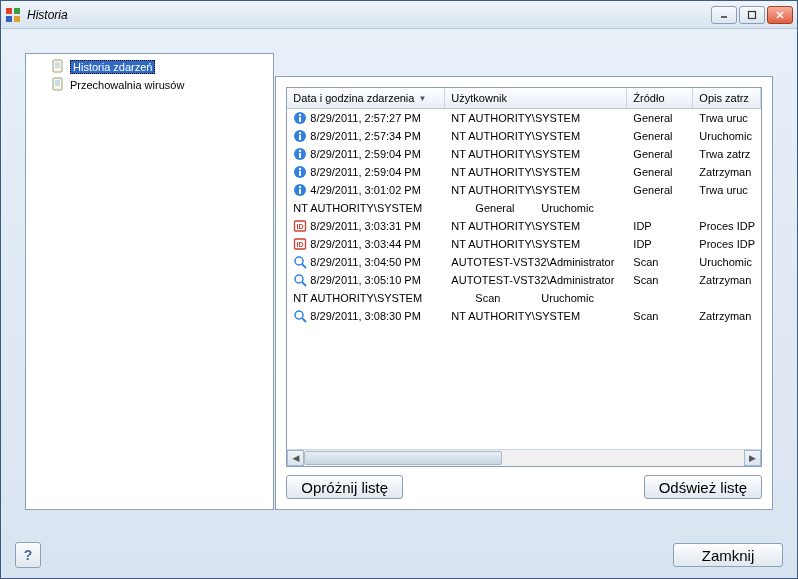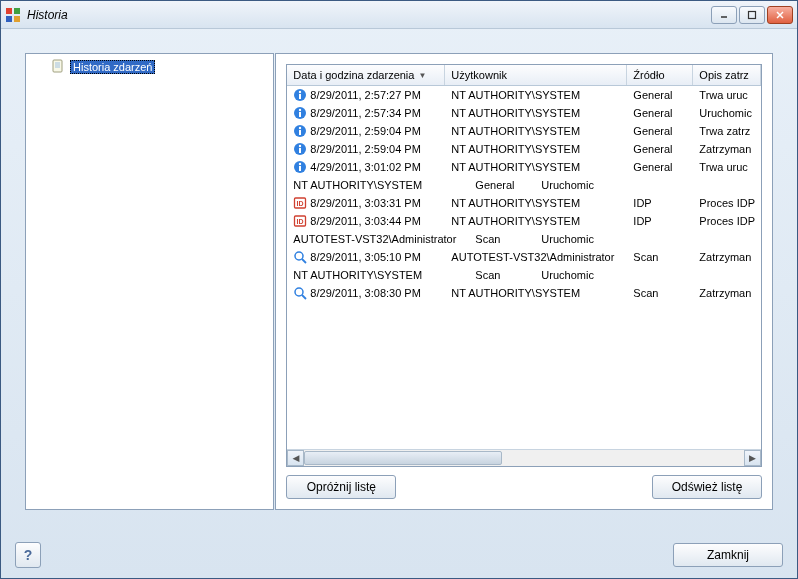--- a/index.html
+++ b/index.html
@@ -87,20 +87,21 @@
   padding: 0 2px;
 }
 .main-panel {
   flex: 1;
   background: #fff;
   border: 1px solid #8ca0b8;
   display: flex;
   flex-direction: column;
   padding: 10px;
   gap: 8px;
+  margin-top: 23px;
 }
 .list-container {
   flex: 1;
   border: 1px solid #8ca0b8;
   display: flex;
   flex-direction: column;
   overflow: hidden;
 }
 .list-header {
   display: flex;
@@ -188,21 +189,21 @@
   display: flex;
   justify-content: space-between;
 }
 .btn {
   min-width: 110px;
   height: 24px;
   background: linear-gradient(#fdfdfe, #e0e8f0);
   border: 1px solid #8ca0b8;
   border-radius: 3px;
   font-family: inherit;
-  font-size: 12px;
+  font-size: 15px;
   cursor: pointer;
   padding: 0 14px;
 }
 .footer {
   padding: 8px 14px 10px 14px;
   display: flex;
   justify-content: space-between;
   align-items: center;
 }
 .help-btn {
@@ -261,20 +262,31 @@
         <span class="tree-icon">
           <svg viewBox="0 0 16 16">
               <rect x="3" y="1" width="9" height="12" rx="1" fill="#f8f8e8" stroke="#a0a080"></rect>
               <line x1="5" y1="4" x2="10" y2="4" stroke="#a0c0e0"></line>
               <line x1="5" y1="6" x2="10" y2="6" stroke="#a0c0e0"></line>
               <line x1="5" y1="8" x2="10" y2="8" stroke="#a0c0e0"></line>
             </svg>
         </span>
         <span class="tree-label">Historia zdarzeń</span>
       </div>
+      <div class="tree-item">
+        <span class="tree-icon">
+          <svg viewBox="0 0 16 16">
+              <rect x="3" y="1" width="9" height="12" rx="1" fill="#f8f8e8" stroke="#a0a080"></rect>
+              <line x1="5" y1="4" x2="10" y2="4" stroke="#a0c0e0"></line>
+              <line x1="5" y1="6" x2="10" y2="6" stroke="#a0c0e0"></line>
+              <line x1="5" y1="8" x2="10" y2="8" stroke="#a0c0e0"></line>
+            </svg>
+        </span>
+        <span class="tree-label">Przechowalnia wirusów</span>
+      </div>
     </div>
 
     <div class="main-panel">
       <div class="list-container">
         <div class="list-header">
           <div class="col-head col-date">
             <span>Data i godzina zdarzenia</span>
             <span class="sort-arrow">▼</span>
           </div>
           <div class="col-head col-user">
@@ -390,20 +402,29 @@
                     <text x="7" y="10" font-size="7" font-family="Arial" font-weight="bold" fill="#d04030" text-anchor="middle">ID</text>
                   </svg>
                 </span>
                 <span>8/29/2011, 3:03:44 PM</span>
               </div>
               <div class="cell user">NT AUTHORITY\SYSTEM</div>
               <div class="cell source">IDP</div>
               <div class="cell desc">Proces IDP</div>
             </div>
             <div class="list-row">
+              <div class="cell date">
+                <span class="row-icon">
+                  <svg viewBox="0 0 14 14">
+                    <circle cx="6" cy="6" r="4" fill="none" stroke="#3080e0" stroke-width="1.5"></circle>
+                    <line x1="9" y1="9" x2="13" y2="13" stroke="#3080e0" stroke-width="1.8"></line>
+                  </svg>
+                </span>
+                <span>8/29/2011, 3:04:50 PM</span>
+              </div>
               <div class="cell user">AUTOTEST-VST32\Administrator</div>
               <div class="cell source">Scan</div>
               <div class="cell desc">Uruchomic</div>
             </div>
             <div class="list-row">
               <div class="cell date">
                 <span class="row-icon">
                   <svg viewBox="0 0 14 14">
                     <circle cx="6" cy="6" r="4" fill="none" stroke="#3080e0" stroke-width="1.5"></circle>
                     <line x1="9" y1="9" x2="13" y2="13" stroke="#3080e0" stroke-width="1.8"></line>

